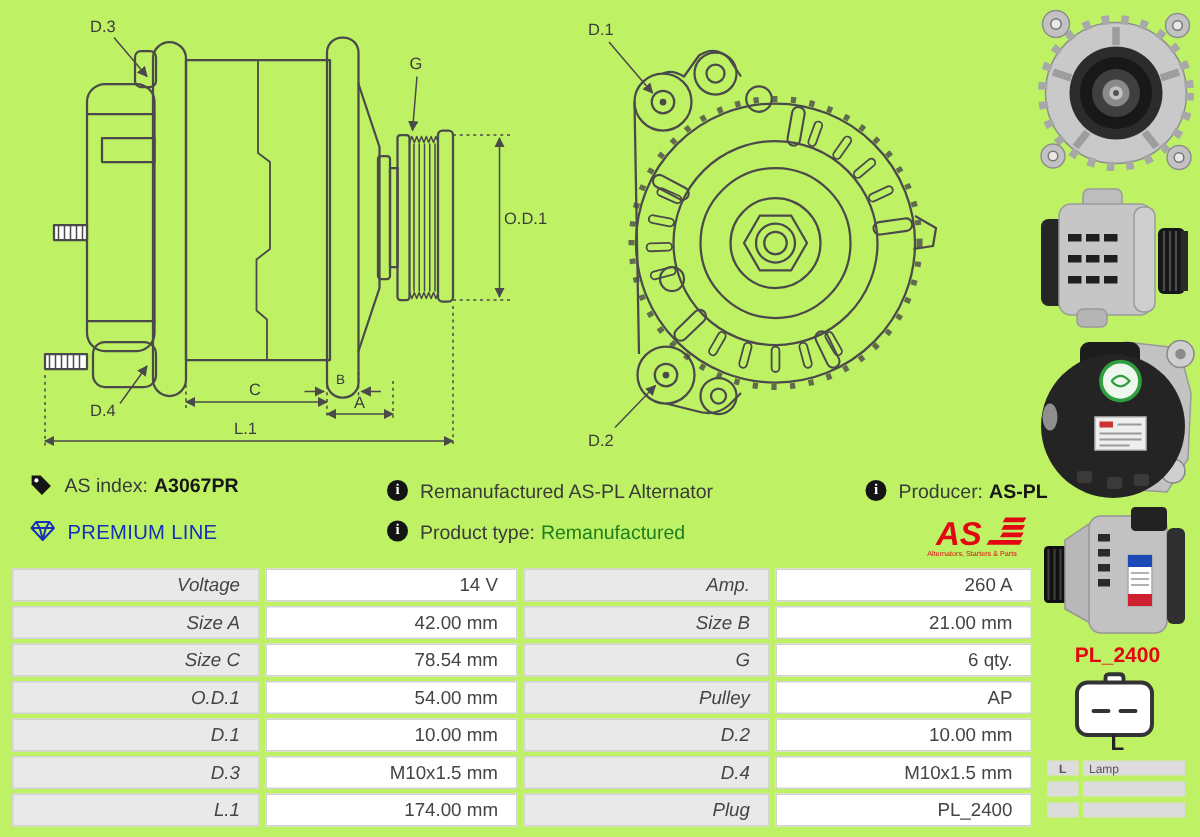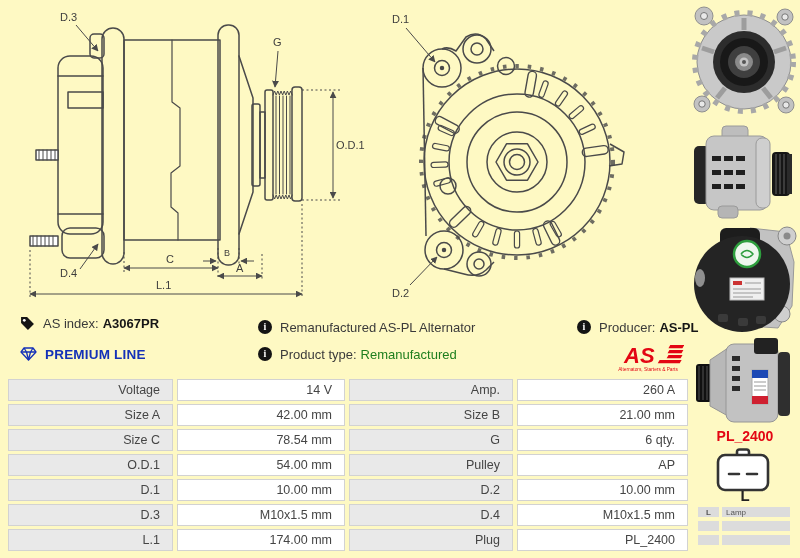--- a/index.html
+++ b/index.html
@@ -1,24 +1,24 @@
 <!DOCTYPE html>
 <html><head>
 <meta charset="utf-8">
 <style>
   html,body { margin:0; padding:0; background:#fff; font-family:"Liberation Sans", sans-serif; }
-  .page { position:relative; width:800px; height:558px; background:#fef9c3; overflow:hidden; }
+  .page { position:relative; width:800px; height:558px; background:#bef264; overflow:hidden; }
 
   .abs { position:absolute; }
 
   
   .info-row { position:absolute; display:flex; align-items:center; gap:8px; height:16px; }
   .info-text { font-size:13px; color:#3a3a3a; white-space:nowrap; }
   .info-text b { color:#161616; }
-  .premium-text { font-size:13.5px; font-weight:bold; color:#1431b8; letter-spacing:.2px;text-align:right; }
+  .premium-text { font-size:13.5px; font-weight:normal; color:#1431b8; letter-spacing:.2px;text-align:right; }
   .green-bold { color:#1e7e1e; font-weight:normal; }
   .val-gap { margin-left:4px; }
 
   .info-icon {
     display:inline-flex; align-items:center; justify-content:center;
     width:14px; height:14px; border-radius:50%;
     background:#141414; color:#fff;
     font-size:10px; font-weight:bold; font-family:"Liberation Serif", serif;
     line-height:14px;
   }
@@ -29,21 +29,21 @@
     display:grid;
     grid-template-columns:165px 168px 164px 171px;
     grid-auto-rows:22px;
     column-gap:4px; row-gap:3px;
   }
   .cell {
     display:flex; align-items:center; justify-content:flex-end;
     padding-right:12px; font-size:12.5px; color:#454545;
     border:1px solid #d2d2d2; box-sizing:border-box;
   }
-  .cell.lbl { background:#e9e9e9; }
+  .cell.lbl { background:#e9e9e9;font-style:italic; }
   .cell.val { background:#ffffff; }
 
   
   .plug-code { position:absolute; left:698px; top:428px; width:94px; text-align:center;
                font-size:14px; font-weight:bold; color:#e30613; }
   .pin-label { position:absolute; left:698px; top:487px; width:94px; text-align:center;
                font-size:15px; font-weight:bold; color:#222; }
   .plug-legend { position:absolute; left:698px; top:507px; width:92px;
                  display:flex; flex-direction:column; gap:4px; }
   .lg-row { display:flex; gap:3px; height:10px; }

